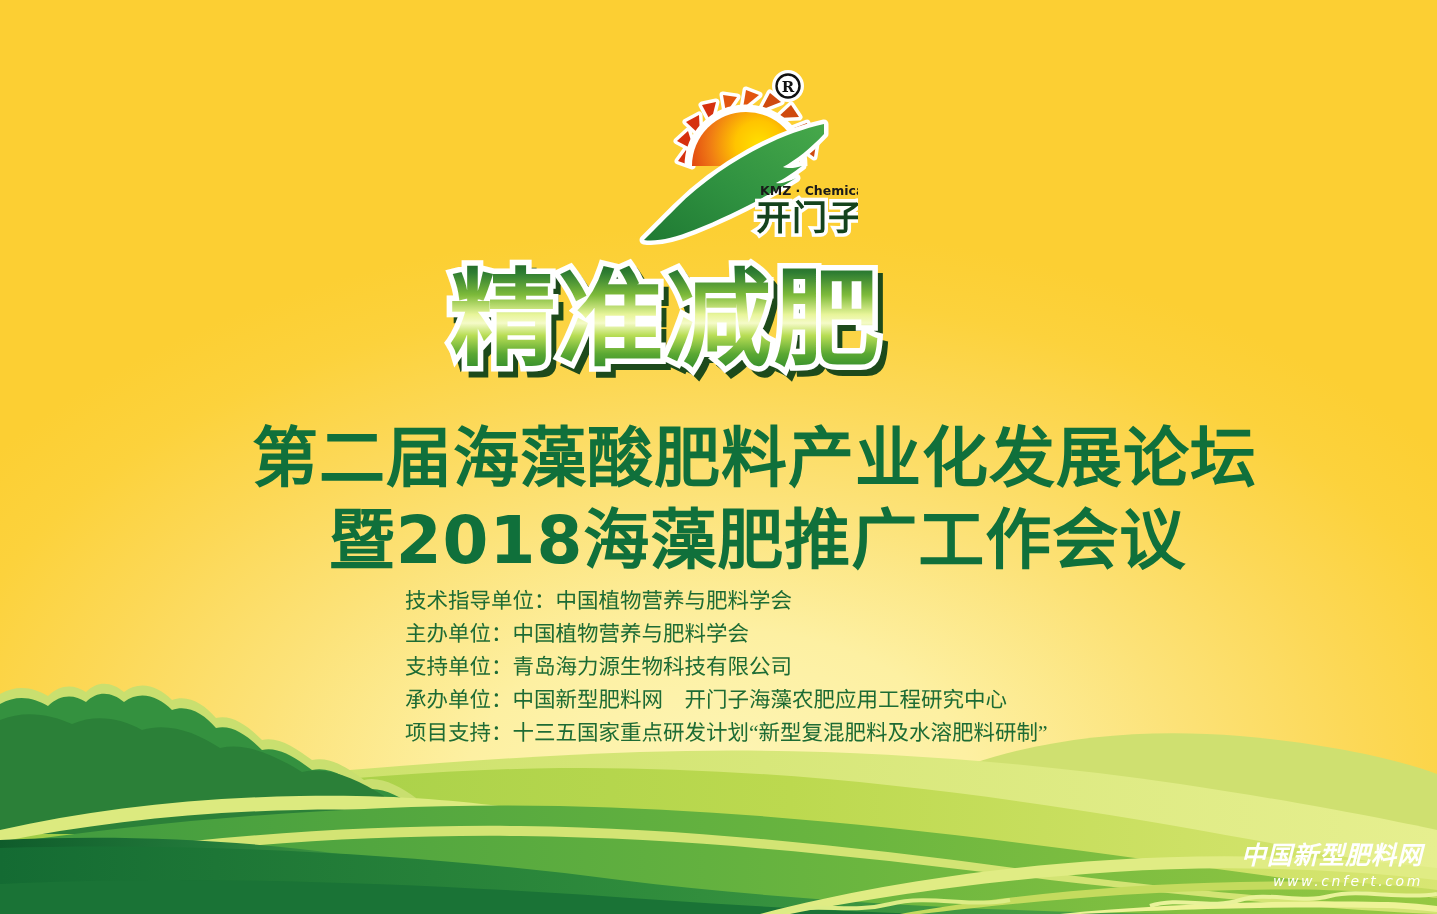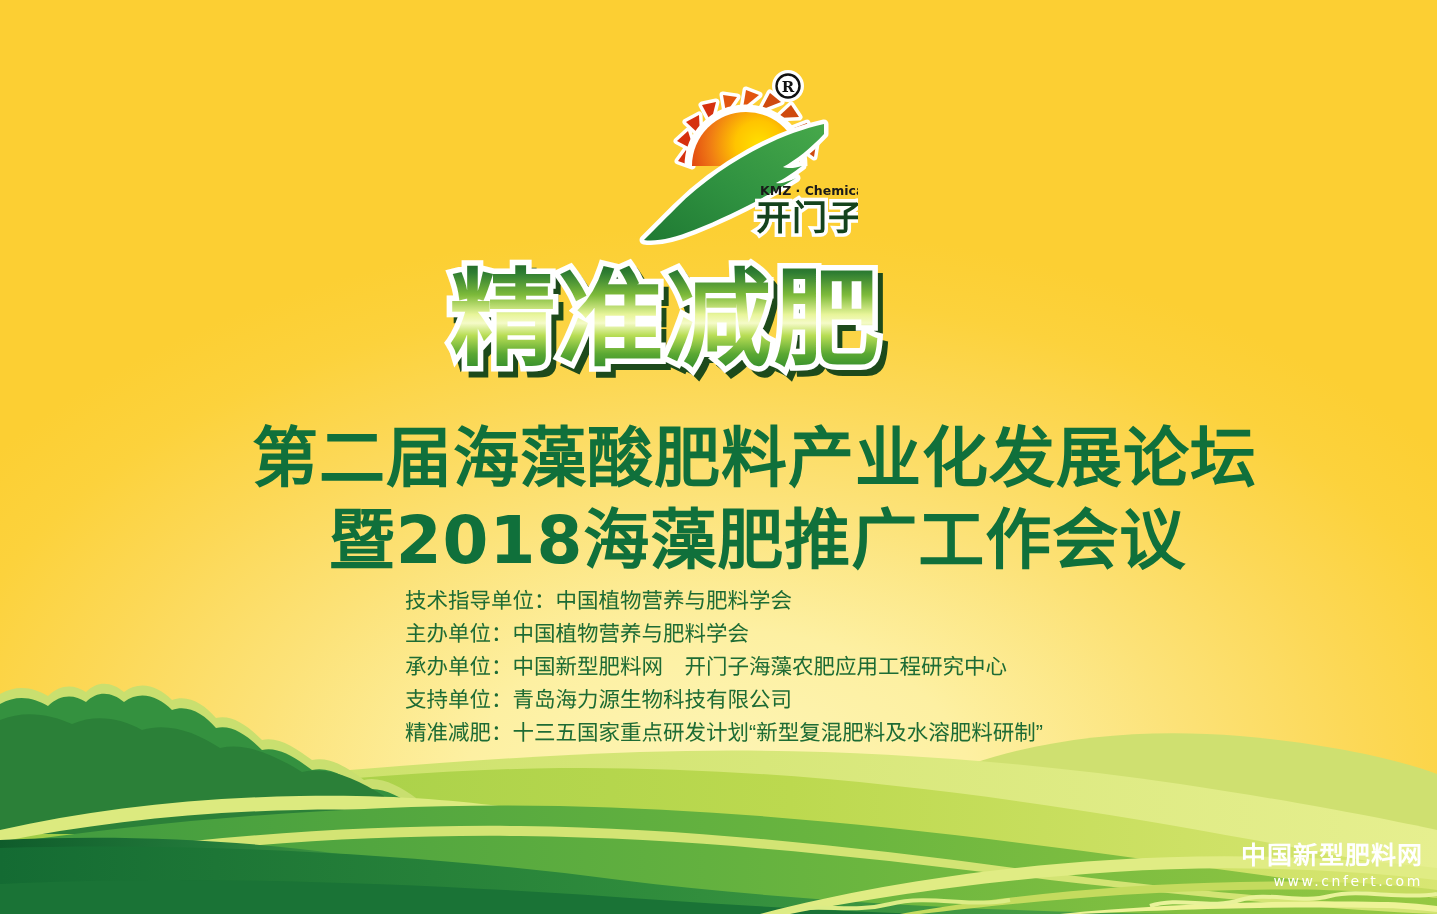--- a/index.html
+++ b/index.html
@@ -54,33 +54,34 @@
     color:#10703b;font-weight:700;white-space:nowrap;
     font-family:"DejaVu Sans","Liberation Sans",sans-serif;
   }
   .sub-l1{top:404px;font-size:66px;letter-spacing:1px;padding-left:36px;}
   .sub-l2{top:486px;font-size:66px;letter-spacing:1px;padding-left:39px;}
 
   
   .orgs{
     position:absolute;left:405px;top:585px;width:760px;
     color:#1d6b34;font-size:21.5px;line-height:33px;
-    font-family:Liberation Sans, sans-serif;
+    font-family:Liberation Serif, serif;
     white-space:nowrap;
   }
   .orgs .row{display:block;}
 
   
   .landscape{position:absolute;left:0;bottom:0;width:1437px;height:280px;}
   .landscape svg{display:block;width:1437px;height:280px;}
 
   
   .watermark{
     position:absolute;right:14px;bottom:24px;text-align:right;color:#ffffff;
     font-family:"DejaVu Sans","Liberation Sans",sans-serif;
+    font-style:italic;
   }
   .wm-cn{font-size:25px;font-weight:700;letter-spacing:1px;line-height:1.15;}
   .wm-url{font-size:14px;letter-spacing:2.6px;line-height:1.3;margin-top:1px;}
 </style>
 </head>
 <body>
 
 <div class="banner">
 
   <div class="logo-wrap">
@@ -168,23 +169,23 @@
       <span class="hl-fill">精准减肥</span>
     </span><span class="hl-gap"></span>
   </div>
 
   <div class="subtitle sub-l1">第二届海藻酸肥料产业化发展论坛</div>
   <div class="subtitle sub-l2">暨2018海藻肥推广工作会议</div>
 
   <div class="orgs">
     <span class="row">技术指导单位：中国植物营养与肥料学会</span>
     <span class="row">主办单位：中国植物营养与肥料学会</span>
+    <span class="row">支持单位：青岛海力源生物科技有限公司</span>
     <span class="row">承办单位：中国新型肥料网　开门子海藻农肥应用工程研究中心</span>
-    <span class="row">支持单位：青岛海力源生物科技有限公司</span>
-    <span class="row">精准减肥：十三五国家重点研发计划“新型复混肥料及水溶肥料研制”</span>
+    <span class="row">项目支持：十三五国家重点研发计划“新型复混肥料及水溶肥料研制”</span>
   </div>
 
   <div class="landscape">
     <svg viewBox="0 0 1437 280" preserveAspectRatio="none" xmlns="http://www.w3.org/2000/svg">
       <defs>
         <linearGradient id="g_dark" x1="0" y1="0" x2="1" y2="0">
           <stop offset="0%" stop-color="#146b33"></stop>
             <stop offset="55%" stop-color="#2f8c3c"></stop>
           <stop offset="100%" stop-color="#4da045"></stop>
         </linearGradient>

